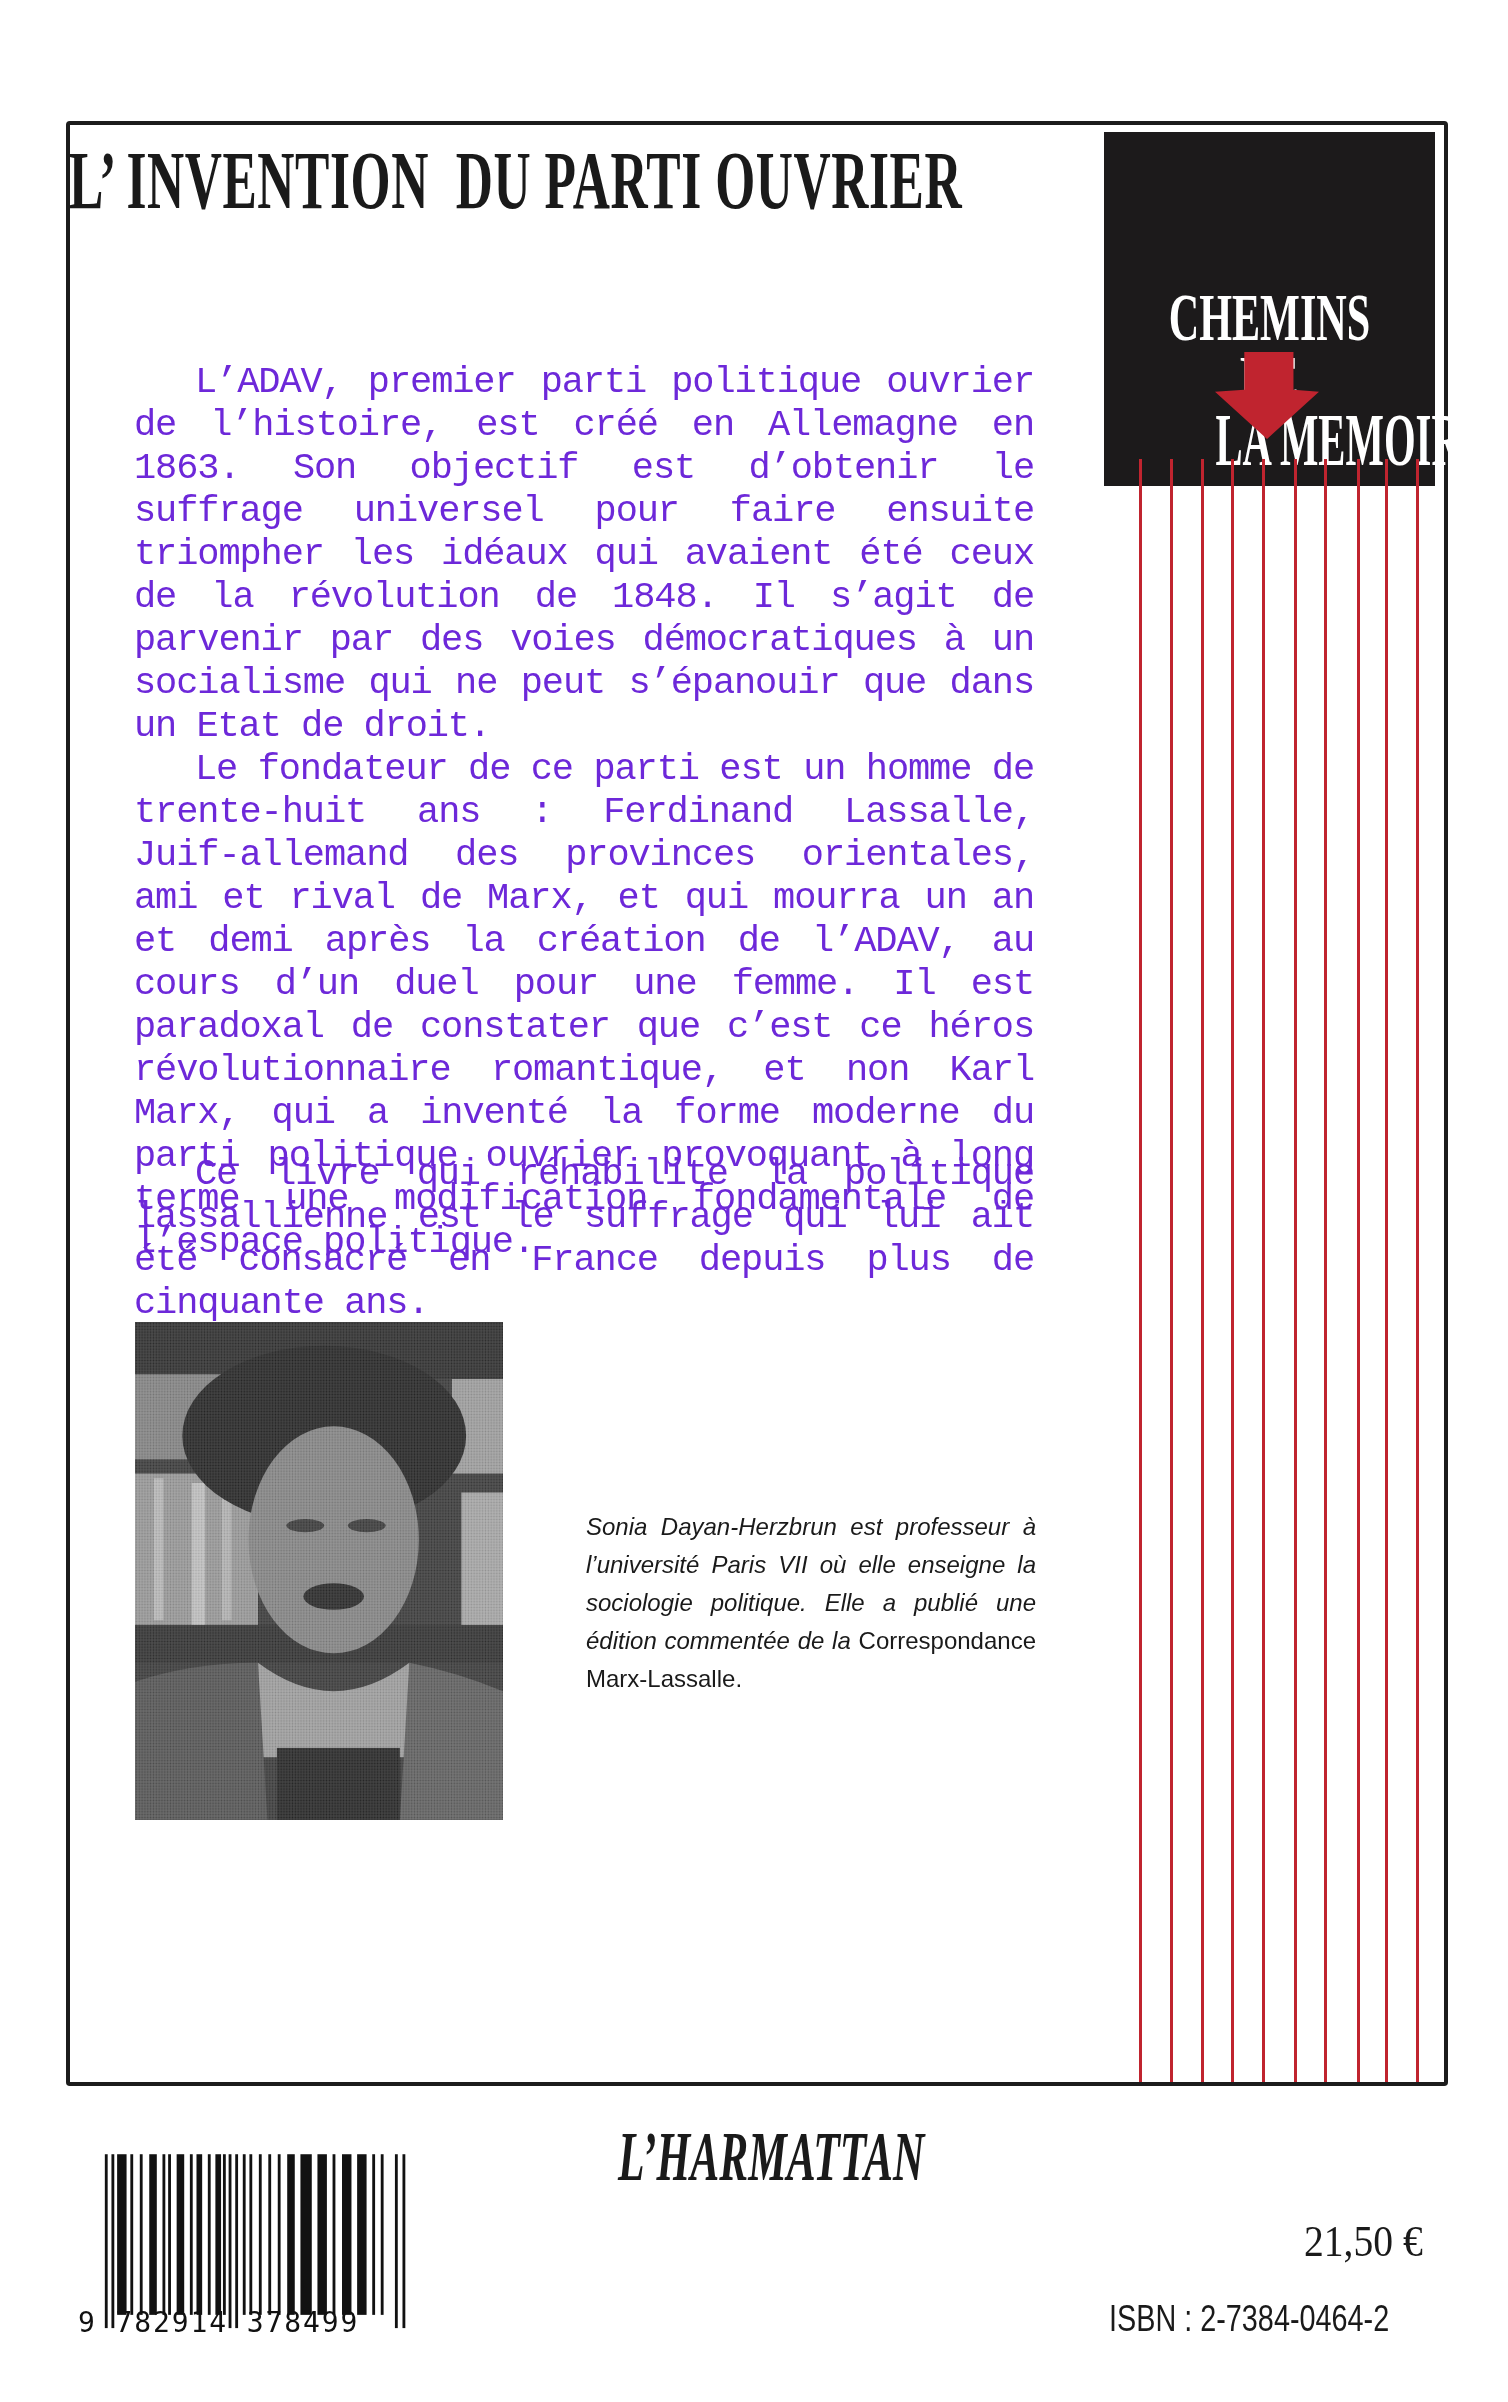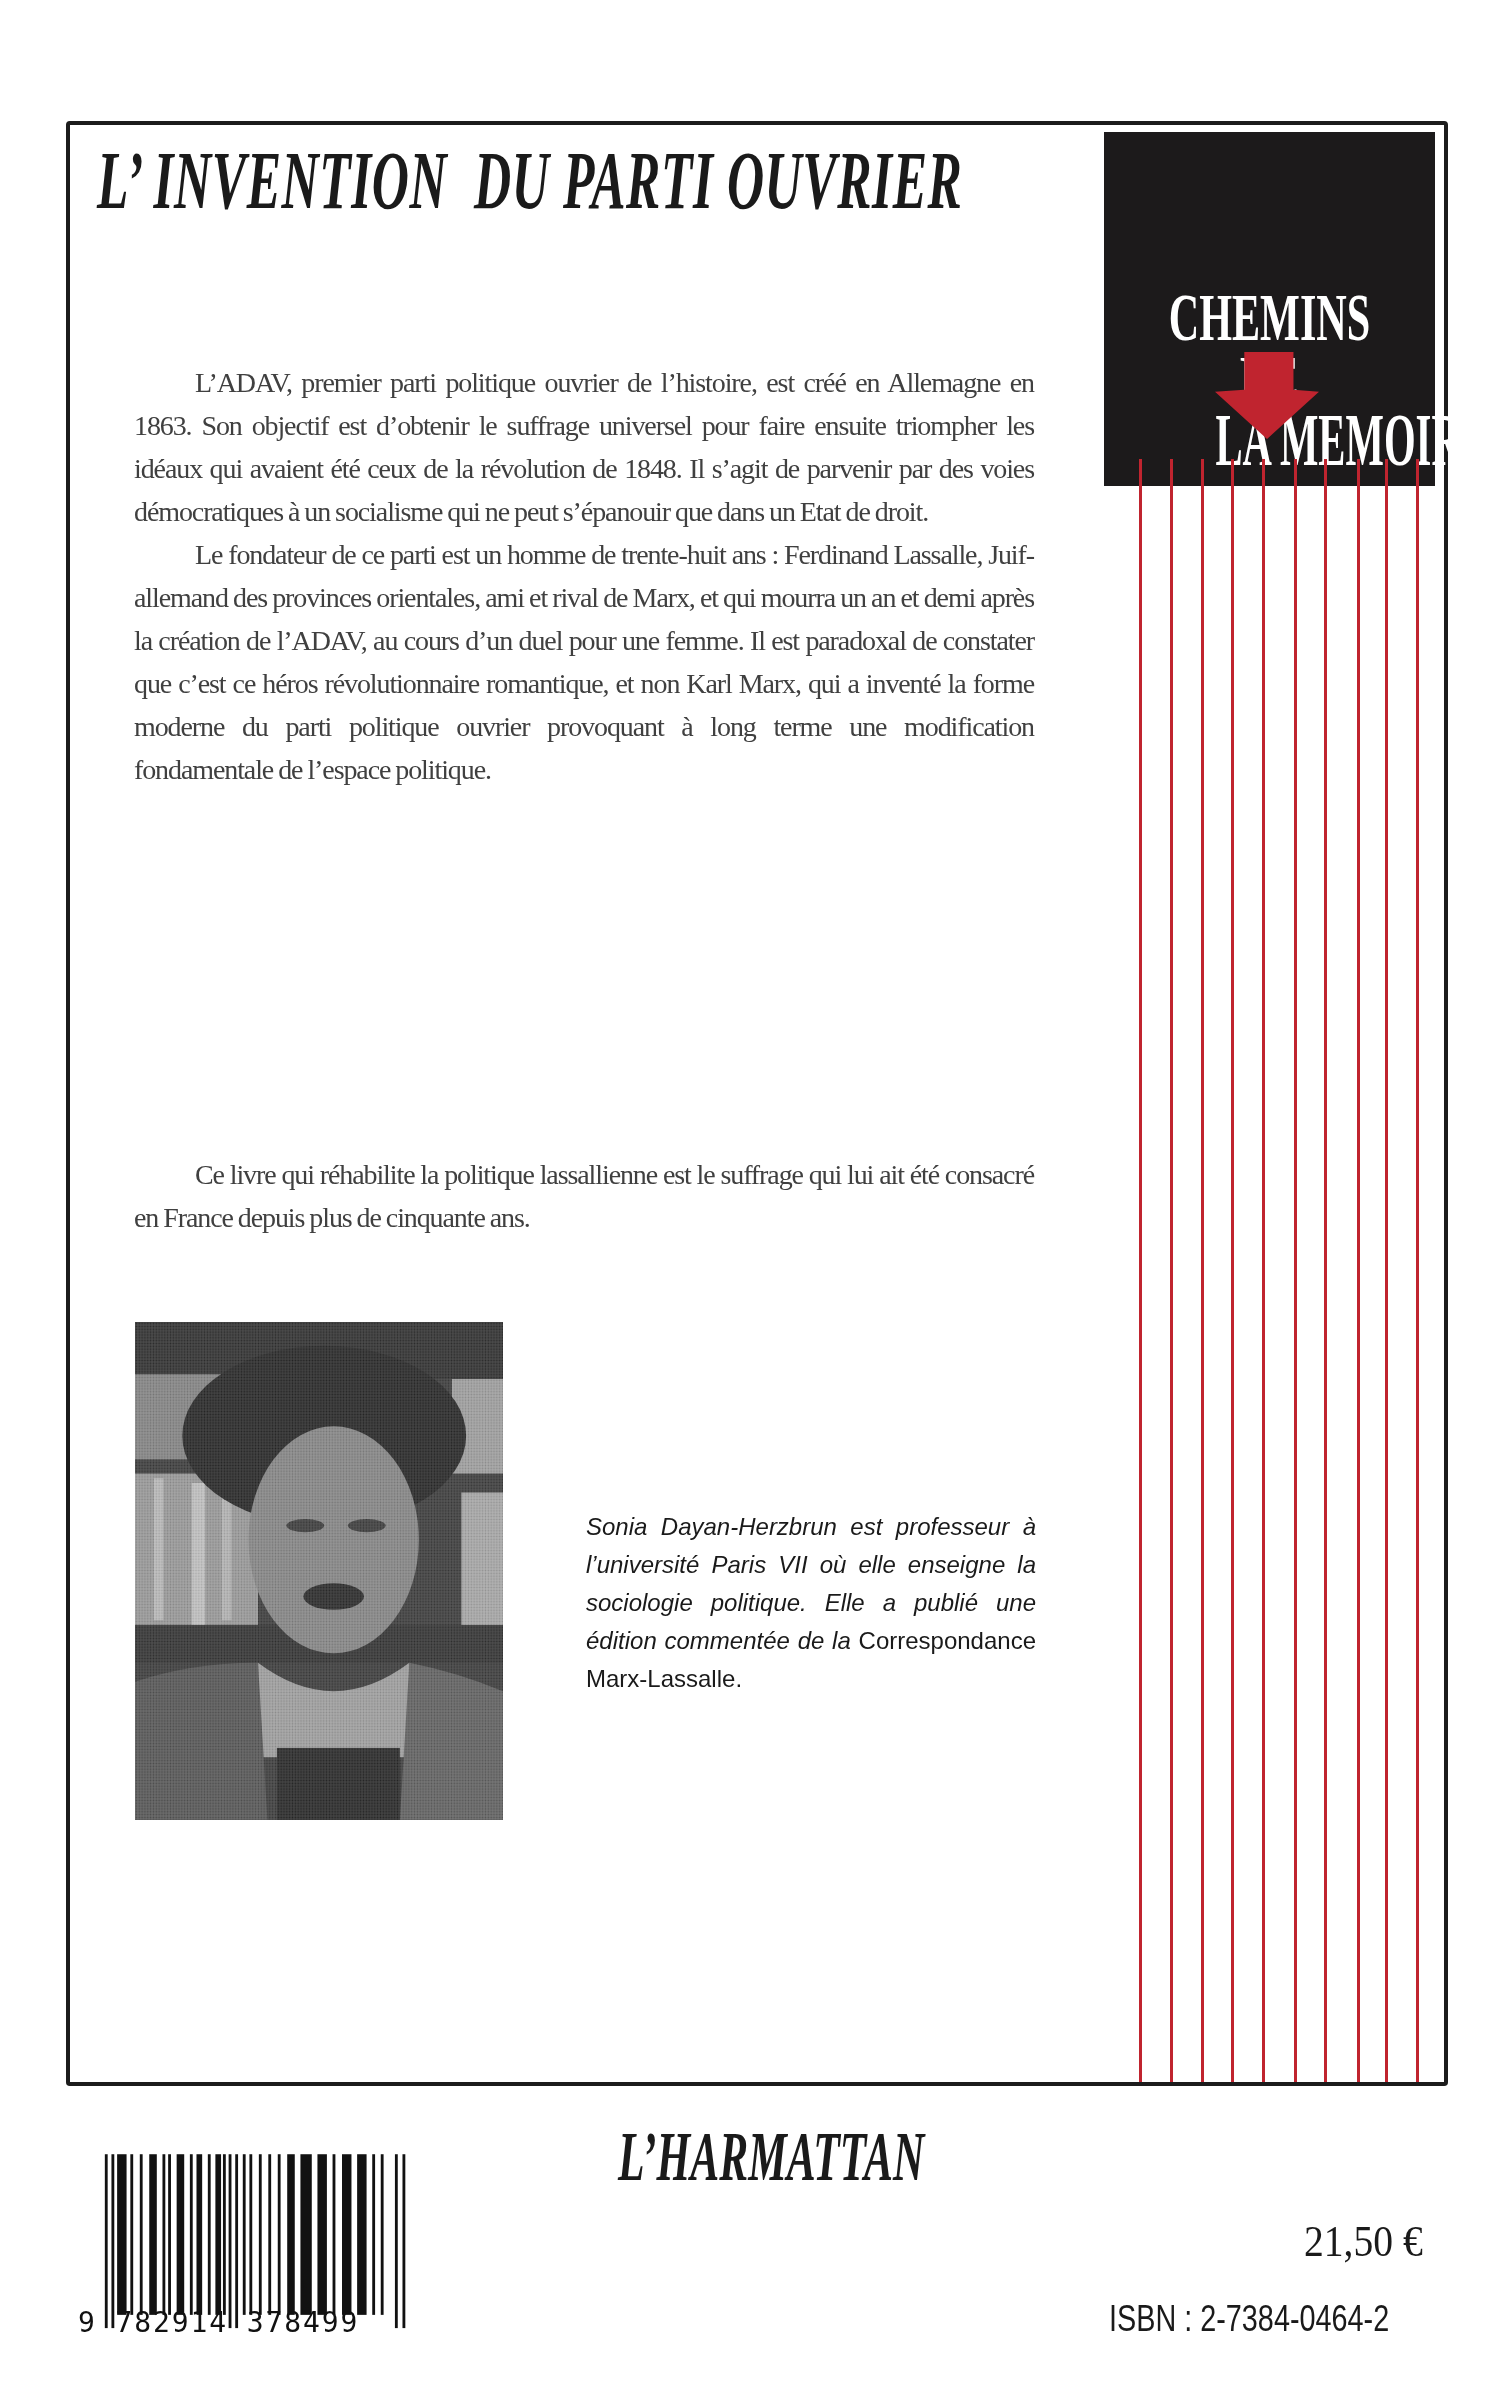--- a/index.html
+++ b/index.html
@@ -1,29 +1,29 @@
 <!DOCTYPE html>
 <html style="font-size:15px"><head>
 <meta charset="utf-8">
 <style>
   html, body { margin:0; padding:0; background:#ffffff; }
   body { width:1508px; height:2403px; position:relative; overflow:hidden; color:#1a1a1a; }
   .frame { position:absolute; left:66px; top:121px; width:1382px; height:1965px; border:4.7px solid #1c1c1c; border-radius:3.8px; box-sizing:border-box; }
-  .title { position:absolute; left:97px; top:142px; width:1017px; height:76px; overflow:visible;font-style:italic; }
+  .title { position:absolute; left:69px; top:142px; width:1017px; height:76px; overflow:visible; }
   .title span { display:block; font-family:"Liberation Serif", serif; font-weight:bold; font-size:83px; line-height:76px; white-space:pre; transform-origin:0 0; transform:scaleX(0.62); color:#1a1a1a; letter-spacing:0.9px; }
   .series-box { position:absolute; left:1104px; top:132px; width:331px; height:354px; background:#1c1a1b; }
   .series-line { position:absolute; left:0; width:331px; text-align:center; color:#fff; font-family:"Liberation Serif", serif; font-weight:bold; white-space:nowrap; }
   .series-line span { display:inline-block; transform:scaleX(0.62); transform-origin:50% 50%; }
   .l1 { top:151px; } .l2 { top:213px; } .l3 { top:274px; }
   .series-line { font-size:68px; line-height:68px; }
   .l3 span { transform:scaleX(0.55); font-size:74px; }
   .arrow { position:absolute; left:1215px; top:352px; width:104px; height:87px; }
   .redlines { position:absolute; left:1136px; top:459px; width:293px; height:1623px; }
   .redlines i { position:absolute; top:0; width:2.8px; height:100%; background:#c0242f; }
-  .body-text { position:absolute; left:134px; width:900px; font-family:Liberation Serif, serif; font-size:28px; line-height:43px; text-align:justify; letter-spacing:-1.1px; word-spacing:-0.9px; color:#404040; }
+  .body-text { position:absolute; left:134px; width:900px; font-family:Liberation Mono, monospace; font-size:37px; line-height:43px; text-align:justify; letter-spacing:-1.1px; word-spacing:-0.9px; color:#6d28d9; }
   .body-text p { margin:0; text-indent:61px; }
   .p1 { top:361px; }
   .p3 { top:1153px; }
   .photo { position:absolute; left:135px; top:1322px; width:368px; height:498px; overflow:hidden; background:#555; }
   .caption { position:absolute; left:586px; top:1508px; width:450px; font-family:"Liberation Sans", sans-serif; font-size:24px; line-height:38px; text-align:justify; color:#1a1a1a; }
   .caption em { font-style:italic; }
   .caption .up { font-style:normal; }
   .publisher { position:absolute; left:618px; top:2124px; height:66px;font-style:italic; }
   .publisher span { display:block; font-family:"Liberation Serif", serif; font-weight:bold; font-size:70px; line-height:66px; white-space:nowrap; transform:scaleX(0.62); transform-origin:0 0; color:#1a1a1a; }
   .price { position:absolute; left:1304px; top:2218px; font-family:"Liberation Serif", serif; font-size:44px; line-height:47px; color:#1a1a1a; white-space:nowrap; transform:scaleX(0.9); transform-origin:0 0; }

